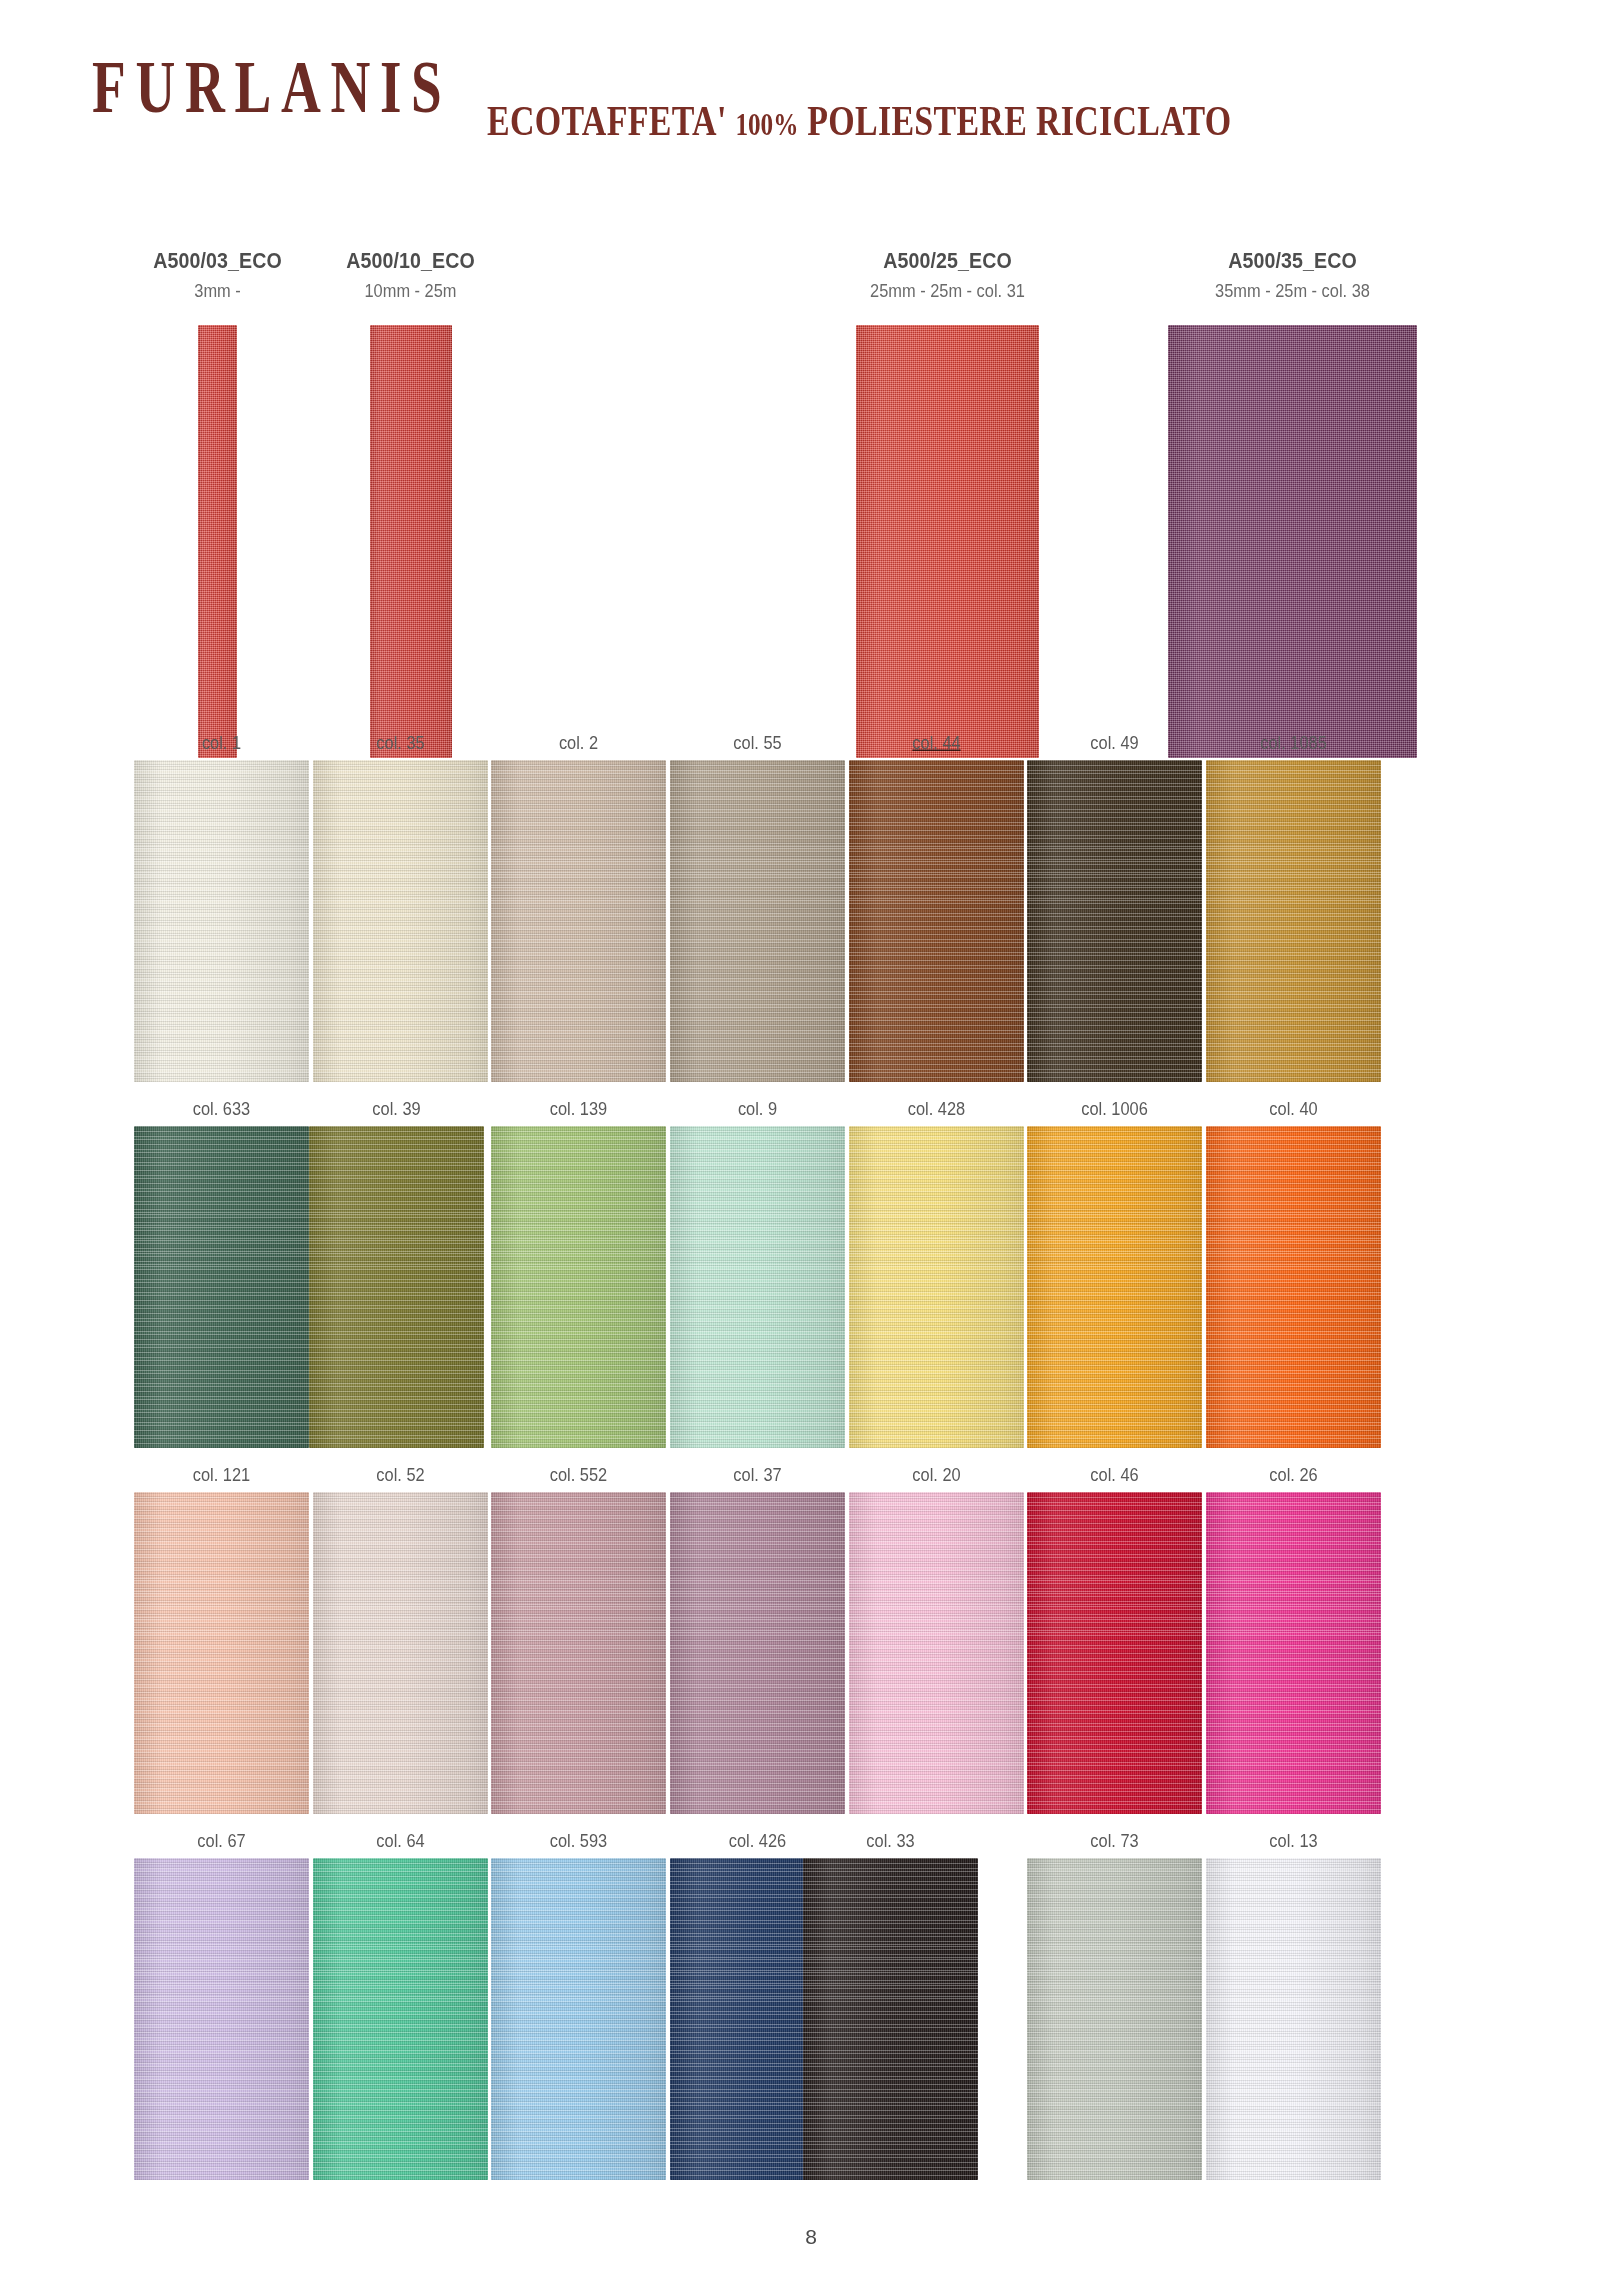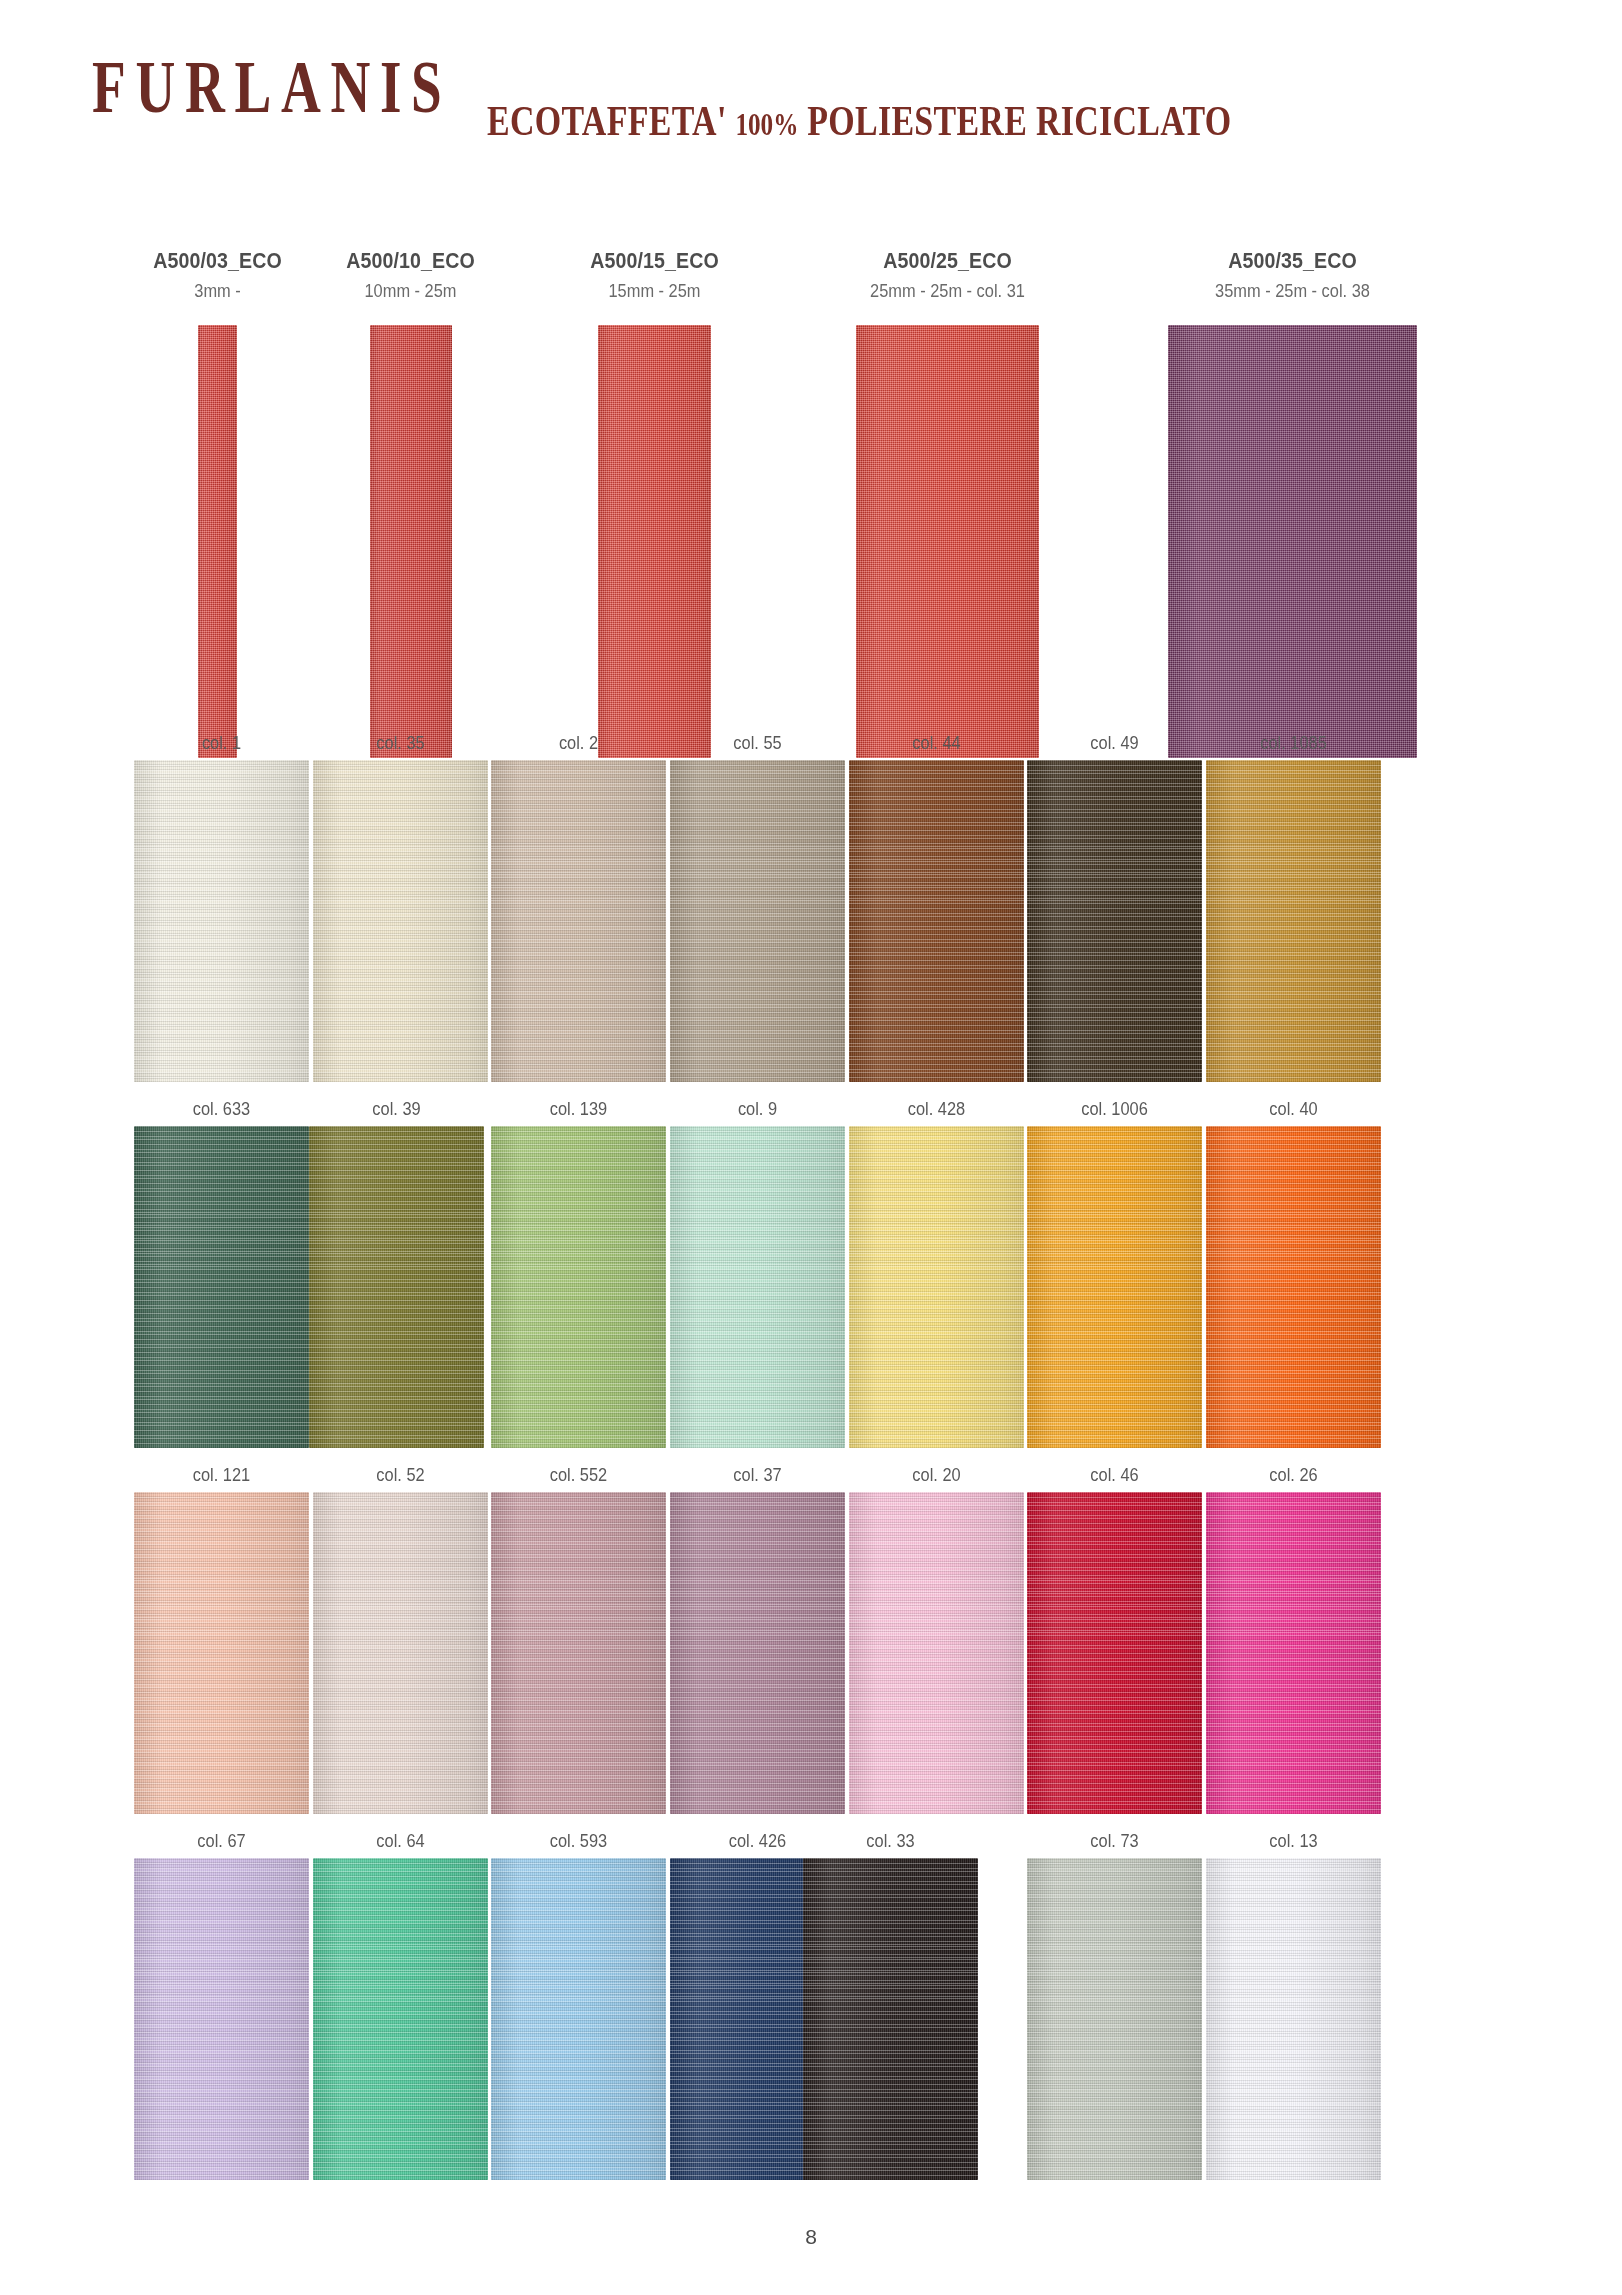--- a/index.html
+++ b/index.html
@@ -178,25 +178,20 @@
     <div class="wcell" style="left: 67px; width: 301px;">
       <div class="wname">A500/03_ECO</div>
       <div class="wspec">3mm -</div>
       <div class="wswatch tex-taffeta" style="width: 39px; height: 433px; left: 131px; background-color: rgb(220, 56, 49);"></div>
     </div>
     <div class="wcell" style="left: 260px; width: 301px;">
       <div class="wname">A500/10_ECO</div>
       <div class="wspec">10mm - 25m</div>
       <div class="wswatch tex-taffeta" style="width: 82px; height: 433px; left: 110px; background-color: rgb(217, 55, 49);"></div>
     </div>
-    <div class="wcell" style="left: 504px; width: 301px;">
-      <div class="wname">A500/15_ECO</div>
-      <div class="wspec">15mm - 25m</div>
-      <div class="wswatch tex-taffeta" style="width: 113px; height: 433px; left: 94px; background-color: rgb(224, 58, 48);"></div>
-    </div>
     <div class="wcell" style="left: 797px; width: 301px;">
       <div class="wname">A500/25_ECO</div>
       <div class="wspec">25mm - 25m - col. 31</div>
       <div class="wswatch tex-taffeta" style="width: 183px; height: 433px; left: 59px; background-color: rgb(226, 58, 46);"></div>
     </div>
     <div class="wcell" style="left: 1142px; width: 301px;">
       <div class="wname">A500/35_ECO</div>
       <div class="wspec">35mm - 25m - col. 38</div>
       <div class="wswatch tex-taffeta" style="width: 249px; height: 433px; left: 26px; background-color: rgb(115, 49, 95);"></div>
     </div>
@@ -213,21 +208,21 @@
         <div class="gswatch tex-rib" style="background-color: rgb(239, 230, 204);"></div>
       </div>
       <div class="gcell" style="left: 491px;">
         <div class="glabel">col. 2</div>
         <div class="gswatch tex-rib" style="background-color: rgb(207, 187, 168);"></div>
       </div>
       <div class="gcell" style="left: 670px;">
         <div class="glabel">col. 55</div>
         <div class="gswatch tex-rib" style="background-color: rgb(175, 160, 140);"></div>
       </div>
-      <div class="gcell" style="left: 849px;">
+      <div class="gcell" style="left: 849px; text-decoration: underline;">
         <div class="glabel">col. 44</div>
         <div class="gswatch tex-rib" style="background-color: rgb(128, 67, 30);"></div>
       </div>
       <div class="gcell" style="left: 1027px;">
         <div class="glabel">col. 49</div>
         <div class="gswatch tex-rib" style="background-color: rgb(60, 46, 28);"></div>
       </div>
       <div class="gcell" style="left: 1206px;">
         <div class="glabel">col. 1085</div>
         <div class="gswatch tex-rib" style="background-color: rgb(196, 144, 47);"></div>

